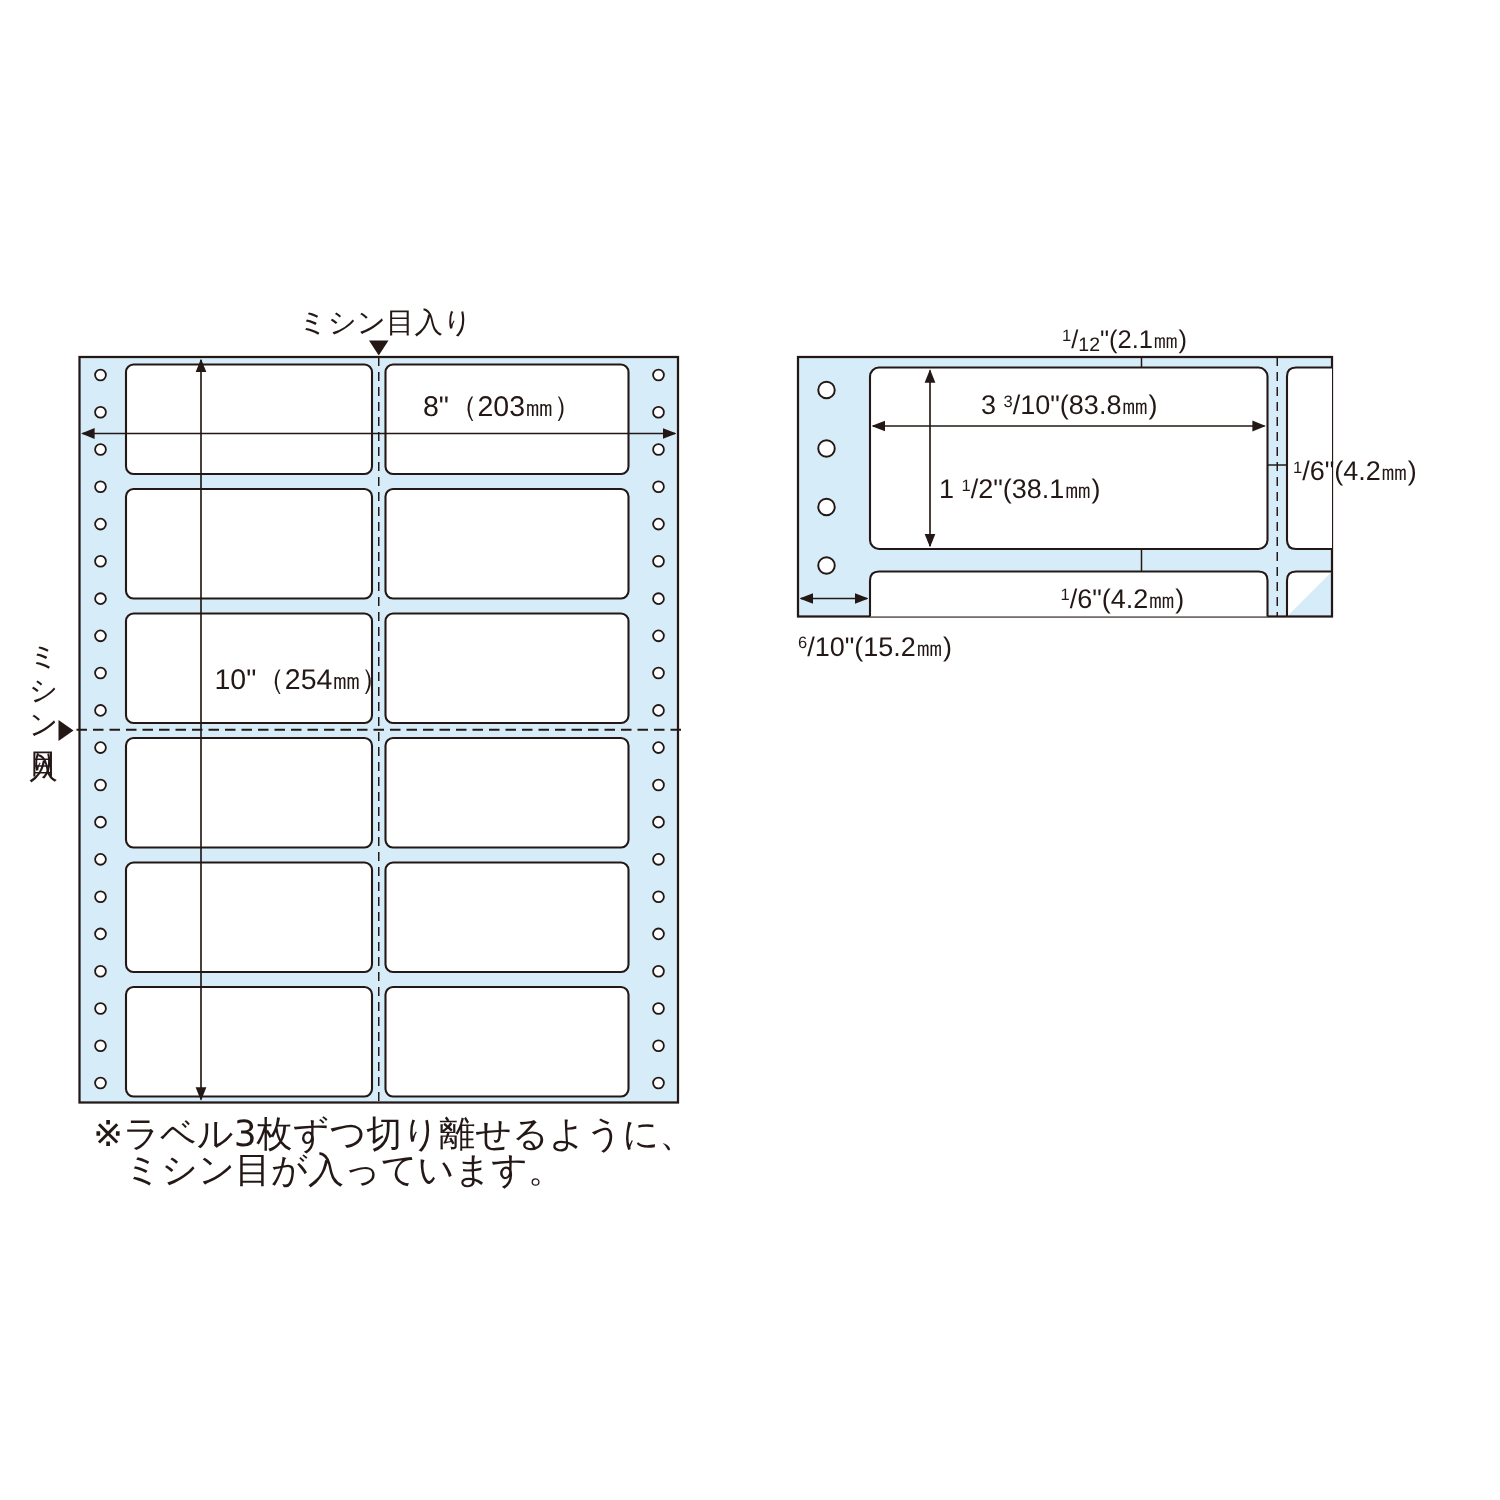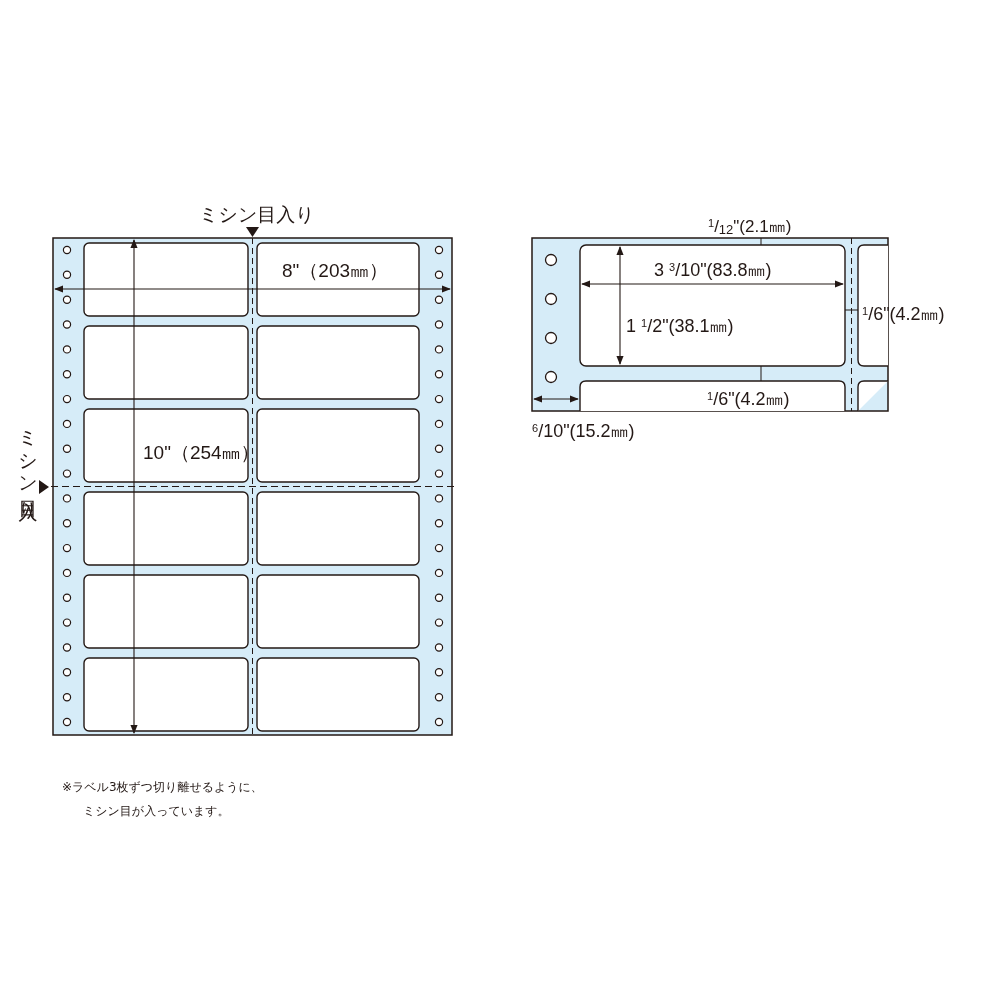--- a/index.html
+++ b/index.html
@@ -4,22 +4,22 @@
   <style>
     html, body { margin: 0; padding: 0; background: #ffffff; }
     body { width: 1000px; height: 1000px; position: relative; overflow: hidden;
            font-family: "DejaVu Sans", "Liberation Sans", sans-serif; color: #231815; }
     svg { position: absolute; left: 0; top: 0; }
     .t { font-family: "Liberation Sans", "DejaVu Sans", sans-serif; fill: #231815; }
     .jp { font-family: "DejaVu Sans", sans-serif; fill: #231815; }
     .vtext { position: absolute; left: 18px; top: 418px; width: 22px;
              writing-mode: vertical-rl; font-size: 19px; line-height: 22px;
              letter-spacing: 1px; color: #231815; font-family: "DejaVu Sans", sans-serif; }
-    .note { position: absolute; left: 62px; top: 744px; font-size: 12px; line-height: 24px;
-            color: #231815; font-family: "DejaVu Sans", sans-serif; white-space: pre; margin-top: 31px; }
+    .note { position: absolute; left: 62px; top: 744px; font-size: 24px; line-height: 24px;
+            color: #231815; font-family: "DejaVu Sans", sans-serif; white-space: pre; }
     .note .l2 { padding-left: 21px; display: block; }
   </style>
 </head>
 <body>
 
 <svg id="diagram" width="1000" height="1000" viewBox="0 0 1000 1000">
   <defs>
     <marker id="ah" viewBox="0 0 10 10" refX="9" refY="5" markerWidth="9" markerHeight="9" orient="auto-start-reverse" markerUnits="userSpaceOnUse">
       <path d="M0,1 L10,5 L0,9 z" fill="#231815"></path>
     </marker>

